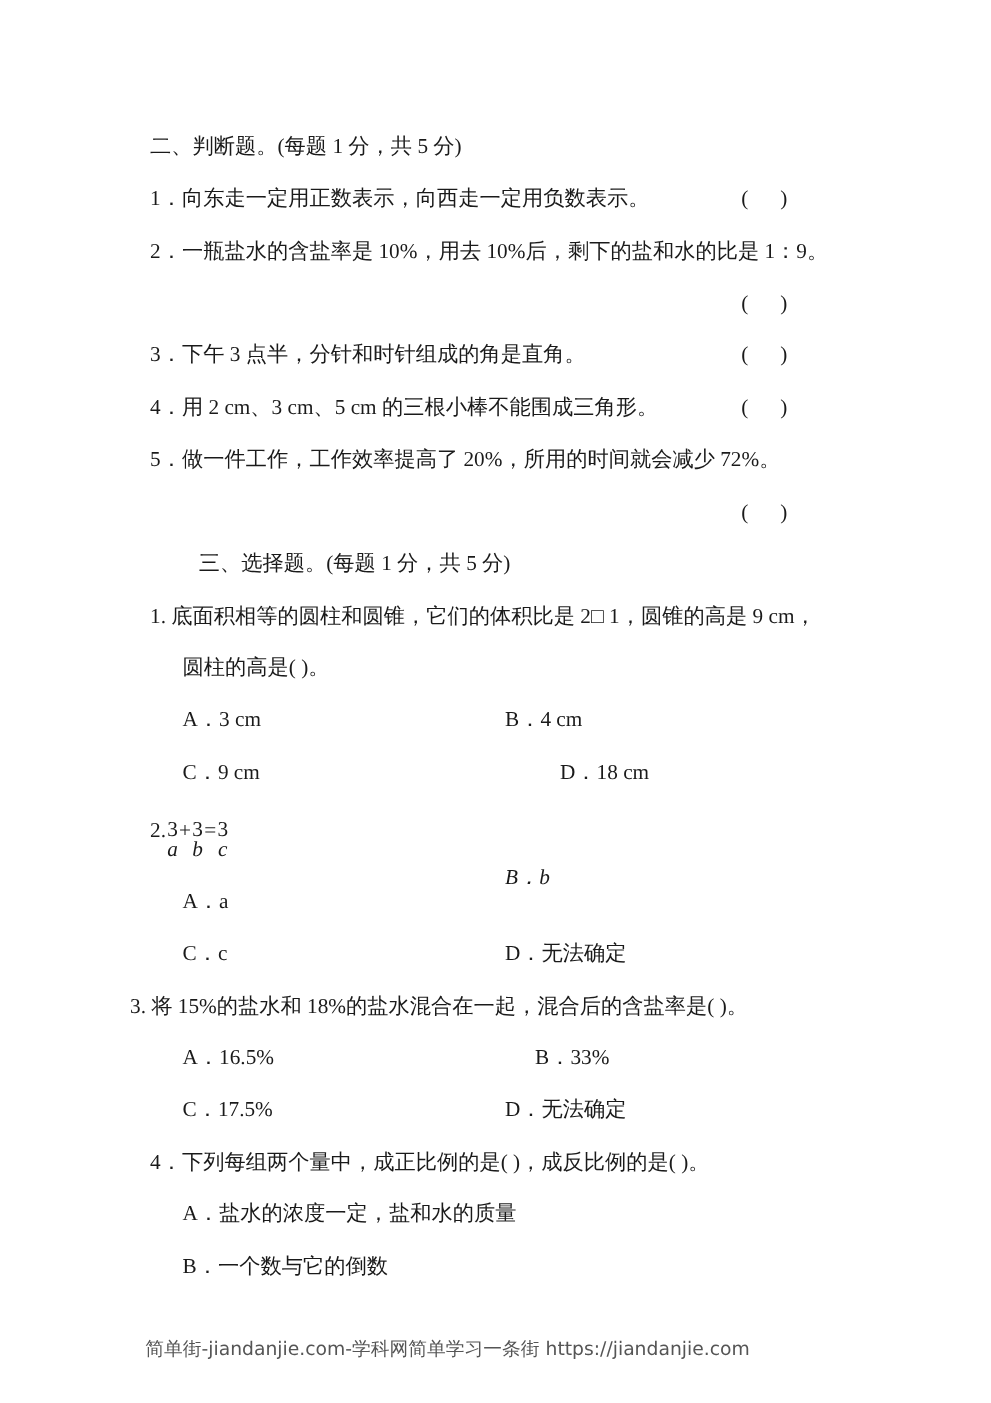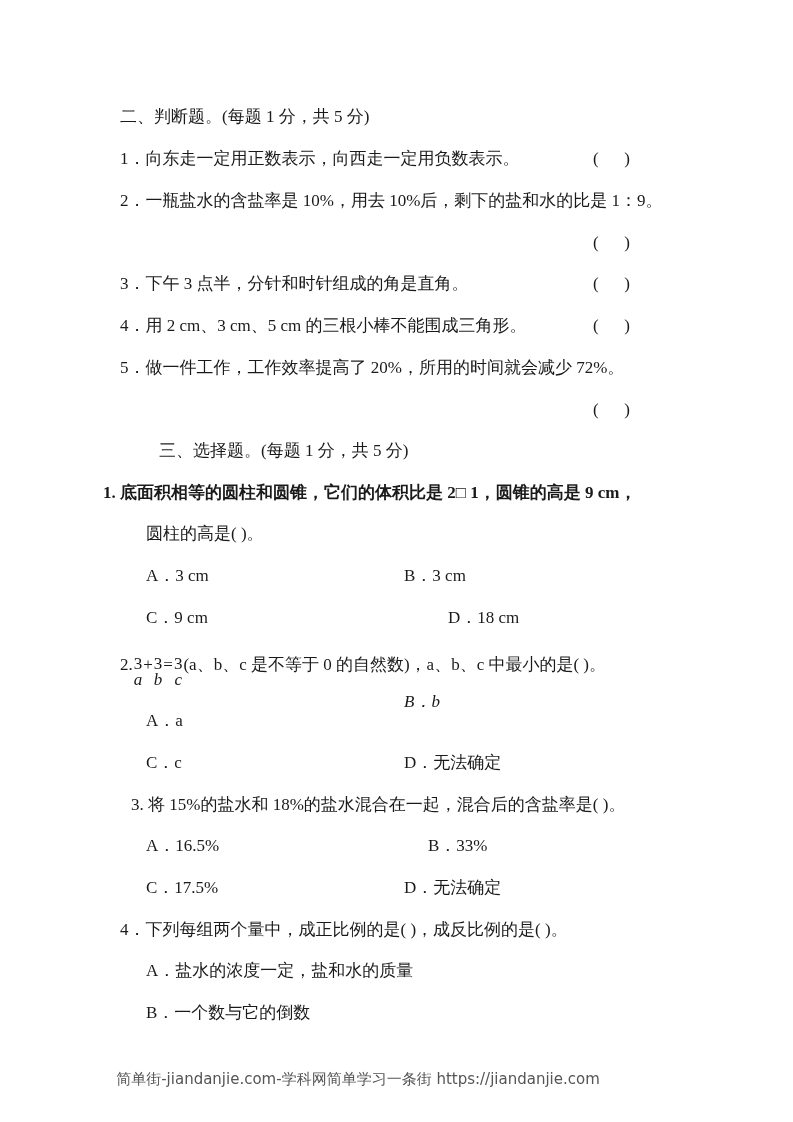--- a/index.html
+++ b/index.html
@@ -70,36 +70,36 @@
 <div class="paren" style="top:273px;">(      )</div>
 
 <div class="line" style="left:120px; top:315px;">4．用 2 cm、3 cm、5 cm 的三根小棒不能围成三角形。</div>
 <div class="paren" style="top:315px;">(      )</div>
 
 <div class="line" style="left:120px; top:357px;">5．做一件工作，工作效率提高了 20%，所用的时间就会减少 72%。</div>
 <div class="paren" style="top:399px;">(      )</div>
 
 <div class="line" style="left:120px; top:440px;margin-left:39px;">三、选择题。(每题 1 分，共 5 分)</div>
 
-<div class="line" style="left:103px; top:482px;font-weight:bold;">1. 底面积相等的圆柱和圆锥，它们的体积比是 2□ 1，圆锥的高是 9 cm，</div>
+<div class="line" style="left:120px; top:482px;">1. 底面积相等的圆柱和圆锥，它们的体积比是 2□ 1，圆锥的高是 9 cm，</div>
 <div class="line" style="left:146px; top:523px;">圆柱的高是(        )。</div>
 <div class="opt" style="left:146px; top:565px;">A．3 cm</div>
-<div class="opt" style="left:404px; top:565px;">B．3 cm</div>
+<div class="opt" style="left:404px; top:565px;">B．4 cm</div>
 <div class="opt" style="left:146px; top:607px;">C．9 cm</div>
 <div class="opt" style="left:404px; top:607px;margin-left:44px;">D．18 cm</div>
 
 <div class="line" style="left:120px; top:650px;">
-  <span>2.</span><span class="frac"><span class="num">3</span><span class="den">a</span></span><span>+</span><span class="frac"><span class="num">3</span><span class="den">b</span></span><span>=</span><span class="frac"><span class="num">3</span><span class="den">c</span></span><span>(a、b、c 是不等于 0 的自然数)，a、b、c 中最小的是(        )。</span>
+  <span>2.</span><span class="frac"><span class="num">3</span><span class="den">a</span></span><span>+</span><span class="frac"><span class="num">3</span><span class="den">b</span></span><span>=</span><span class="frac"><span class="num">3</span><span class="den">c</span></span>
 </div>
 <div class="opt" style="left:146px; top:710px;">A．a</div>
 <div class="opt" style="left:404px; top:691px;font-style:italic;">B．b</div>
 <div class="opt" style="left:146px; top:752px;">C．c</div>
 <div class="opt" style="left:404px; top:752px;">D．无法确定</div>
 
-<div class="line" style="left:131px; top:794px;">3. 将 15%的盐水和 18%的盐水混合在一起，混合后的含盐率是(        )。</div>
+<div class="line" style="left:104px; top:794px;">3. 将 15%的盐水和 18%的盐水混合在一起，混合后的含盐率是(        )。</div>
 <div class="opt" style="left:146px; top:835px;">A．16.5%</div>
 <div class="opt" style="left:428px; top:835px;">B．33%</div>
 <div class="opt" style="left:146px; top:877px;">C．17.5%</div>
 <div class="opt" style="left:404px; top:877px;">D．无法确定</div>
 
 <div class="line" style="left:120px; top:919px;text-align:right;">4．下列每组两个量中，成正比例的是(        )，成反比例的是(        )。</div>
 <div class="opt" style="left:146px; top:960px;">A．盐水的浓度一定，盐和水的质量</div>
 <div class="opt" style="left:146px; top:1002px;">B．一个数与它的倒数</div>
 
 <div class="footer">简单街-jiandanjie.com-学科网简单学习一条街 https://jiandanjie.com</div>

